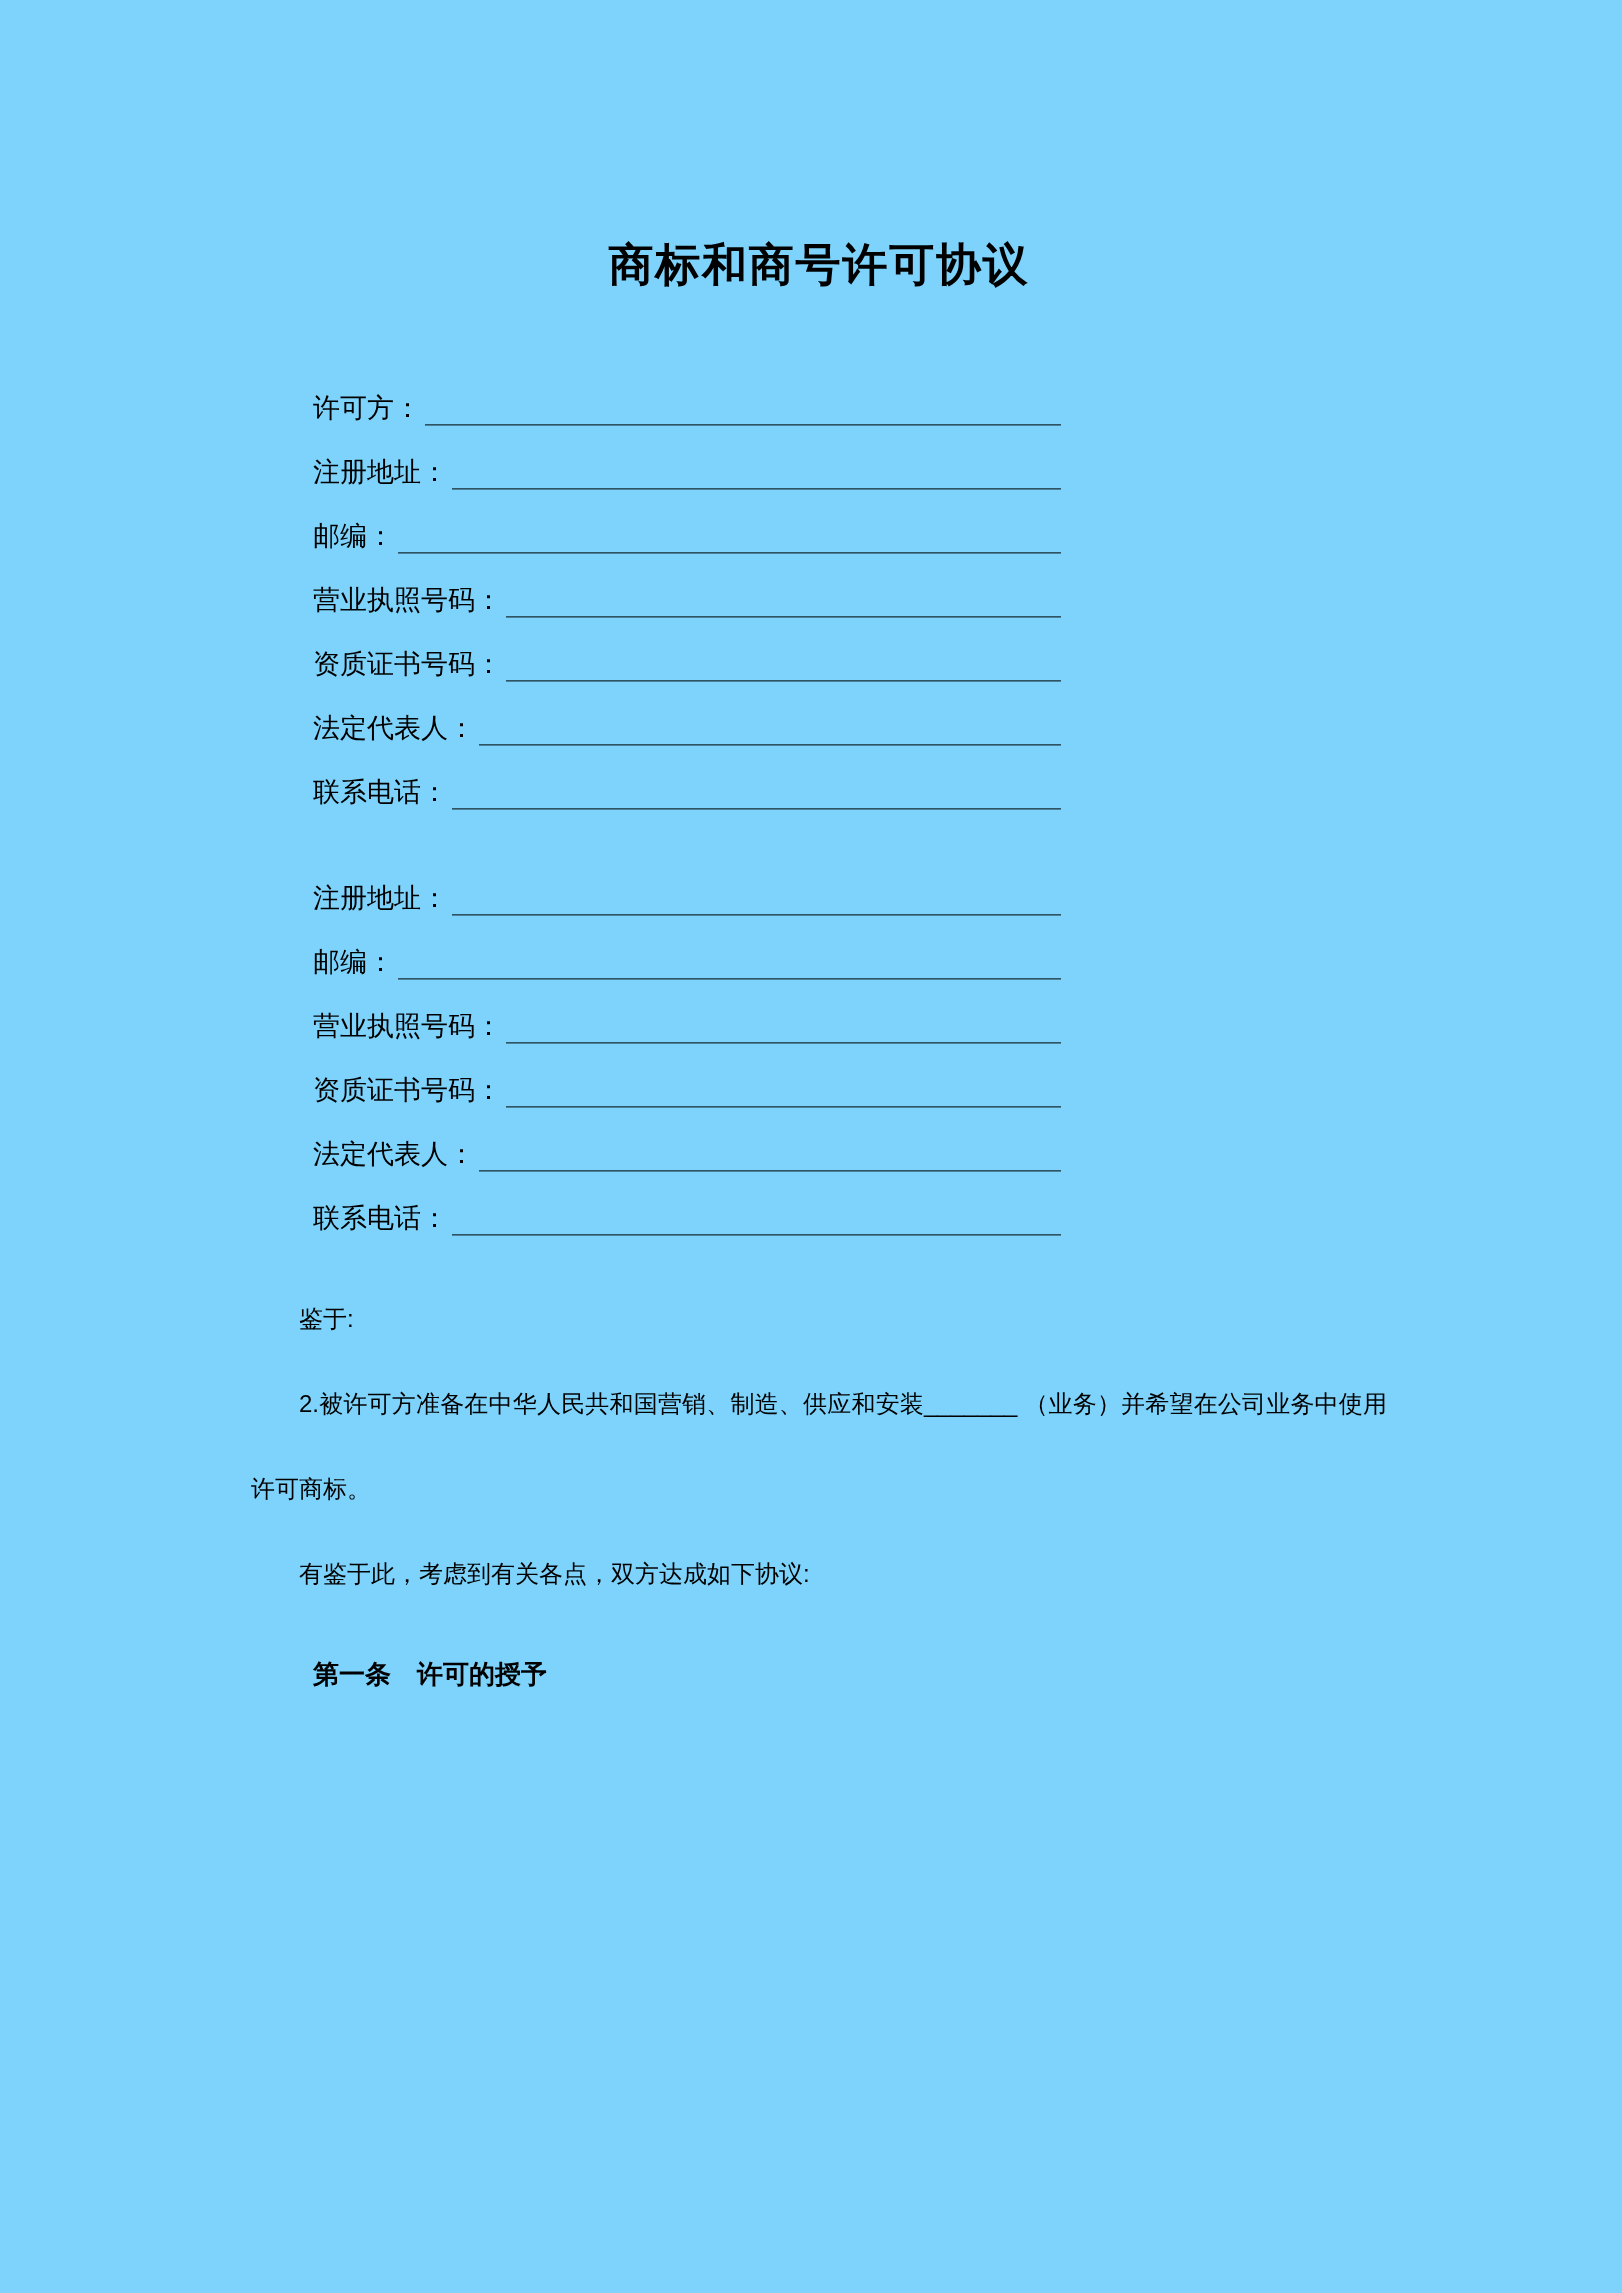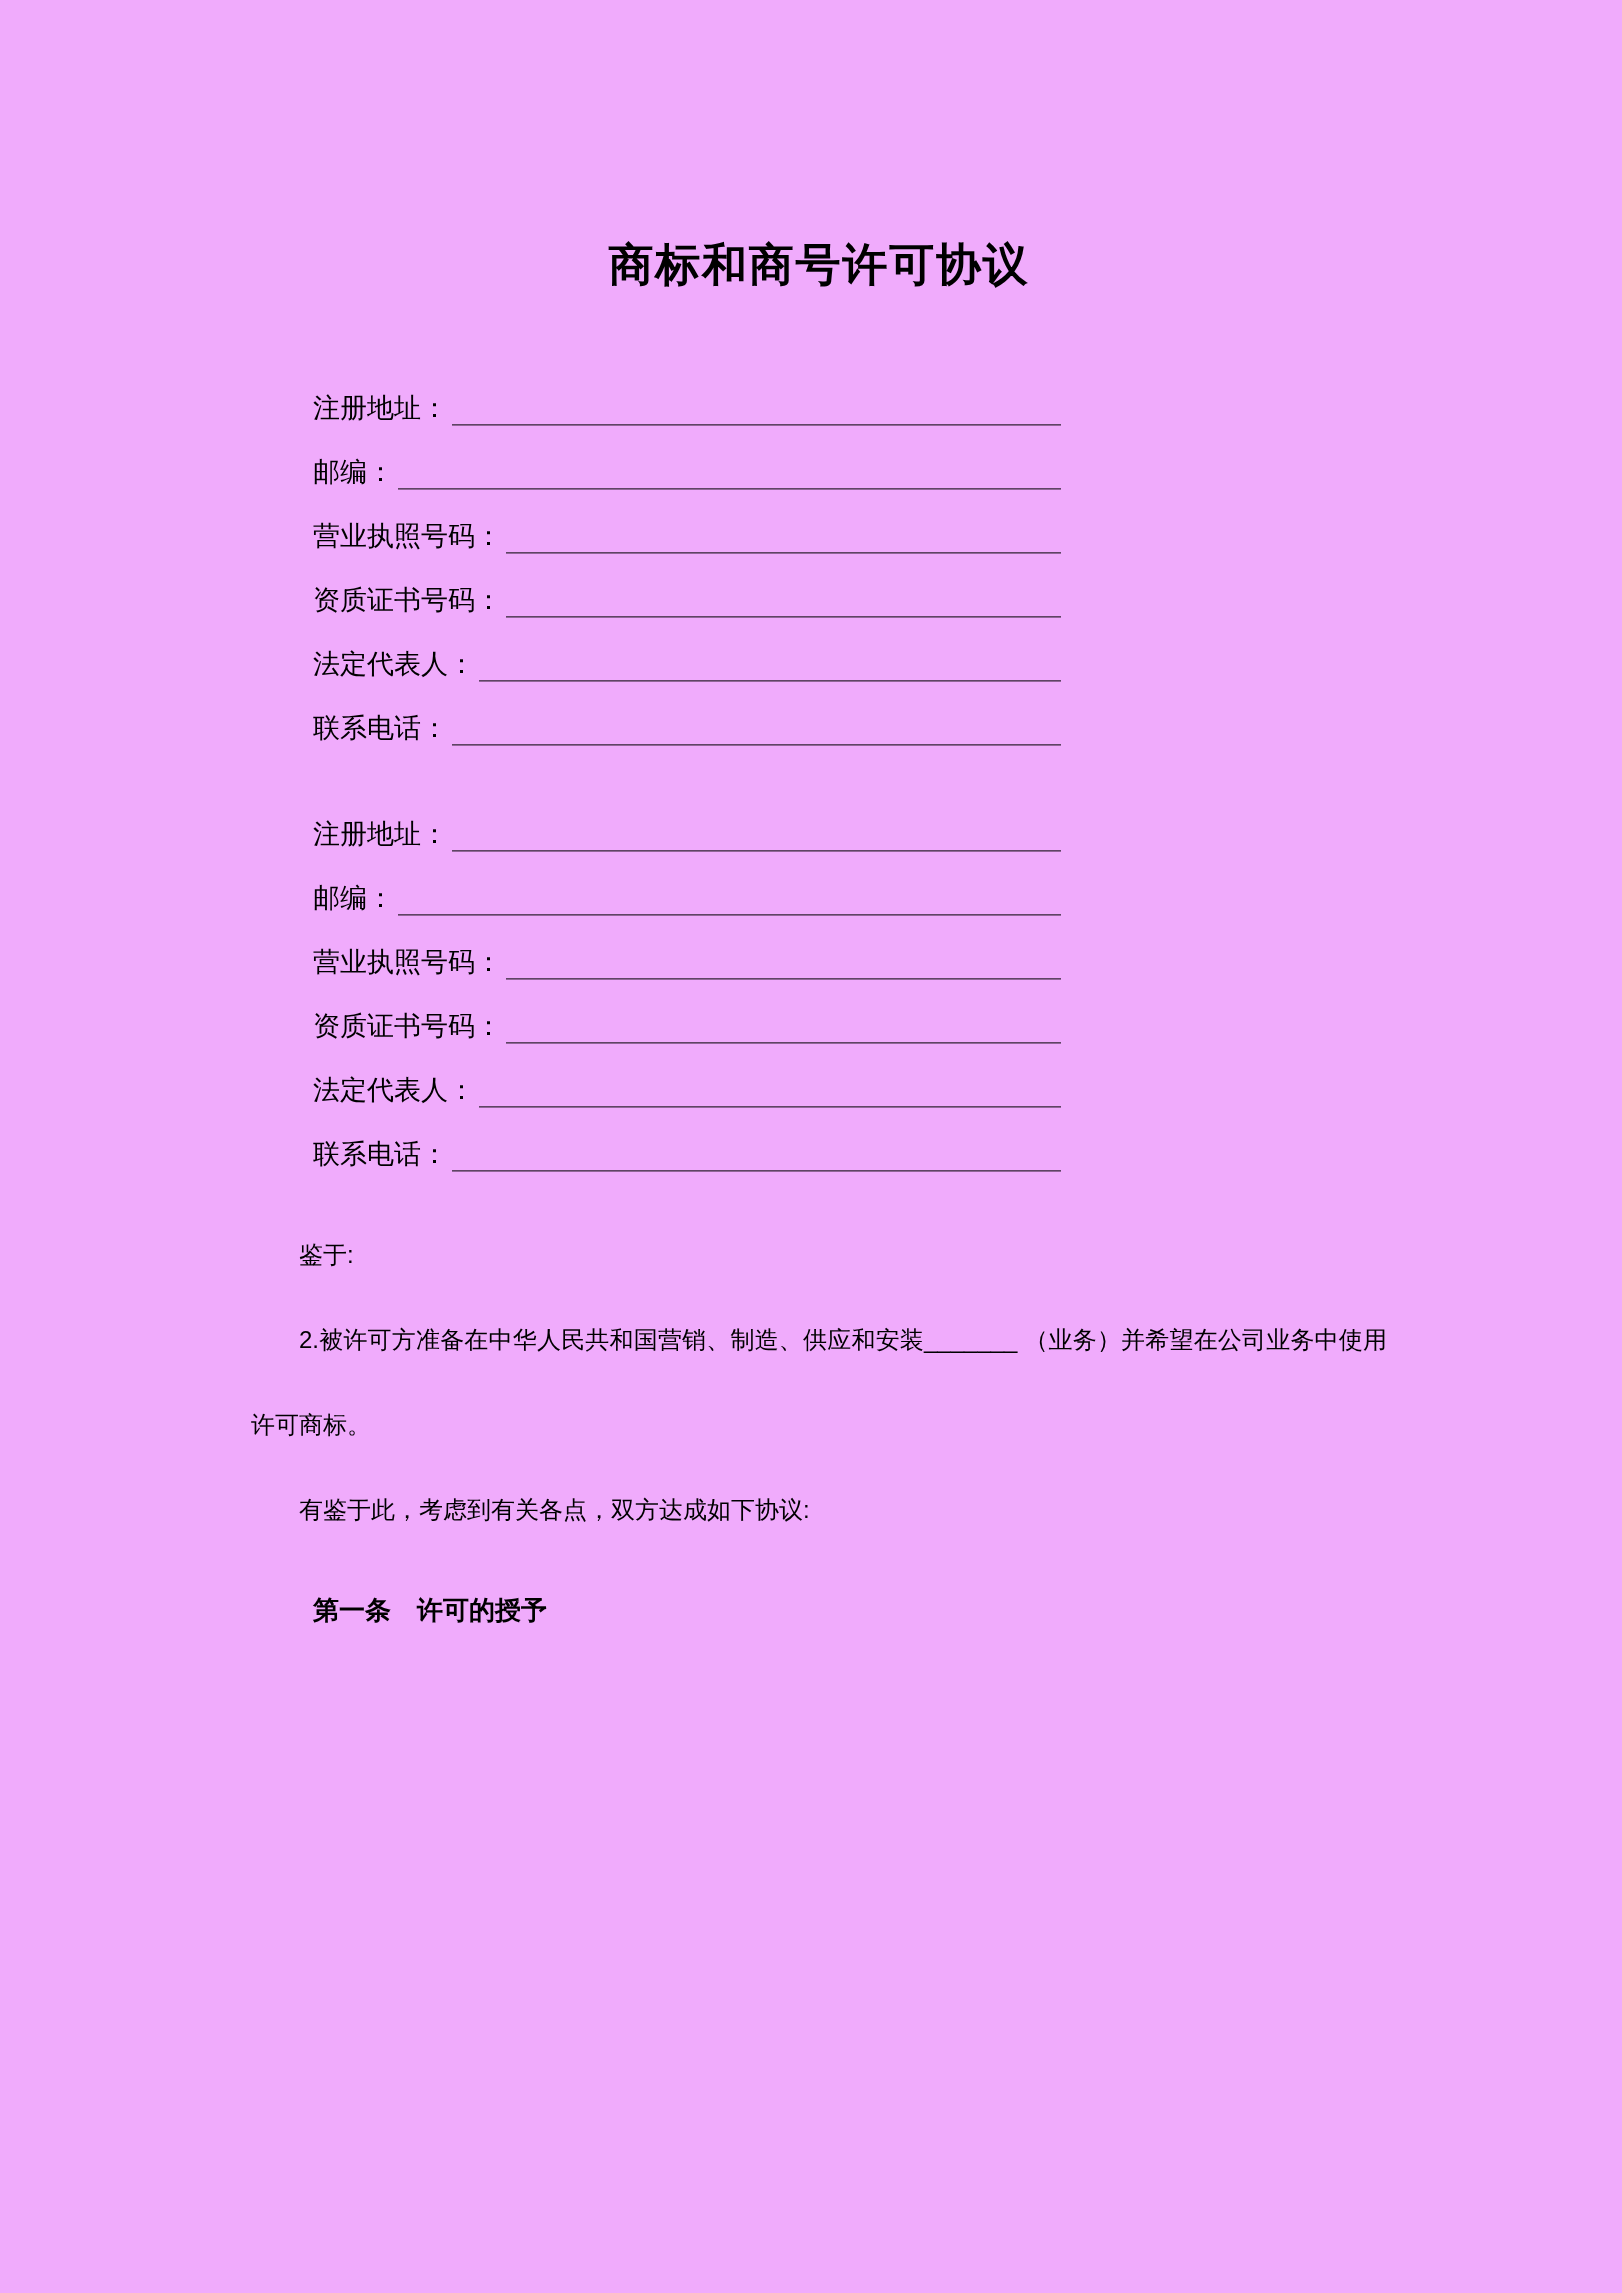--- a/index.html
+++ b/index.html
@@ -2,21 +2,21 @@
 <html style="font-size:14.5px"><head>
 <meta charset="utf-8">
 <style>
   * { margin: 0; padding: 0; box-sizing: border-box; }
   html, body { background: #ffffff; }
   .page {
     position: relative;
     width: 1623px;
     height: 2294px;
     margin: 0 auto;
-    background: #f0abfc;
+    background: #7dd3fc;
     color: #000000;
     padding: 238px 236px 0 251px;
     font-family: "DejaVu Serif", serif;
     overflow: hidden;
   }
   .title {
     text-align: center;
     font-family: "Liberation Sans", sans-serif;
     font-size: 45px;
     font-weight: 700;
@@ -81,20 +81,24 @@
 </head>
 <body>
 
 <div class="page">
 
   <h1 class="title">商标和商号许可协议</h1>
 
 
   <div class="form-section section-licensor">
     <div class="form-row">
+      <span class="label">许可方：</span>
+        <span class="fill-line"></span>
+    </div>
+    <div class="form-row">
       <span class="label">注册地址：</span>
         <span class="fill-line"></span>
     </div>
     <div class="form-row">
       <span class="label">邮编：</span>
         <span class="fill-line"></span>
     </div>
     <div class="form-row">
       <span class="label">营业执照号码：</span>
         <span class="fill-line"></span>

